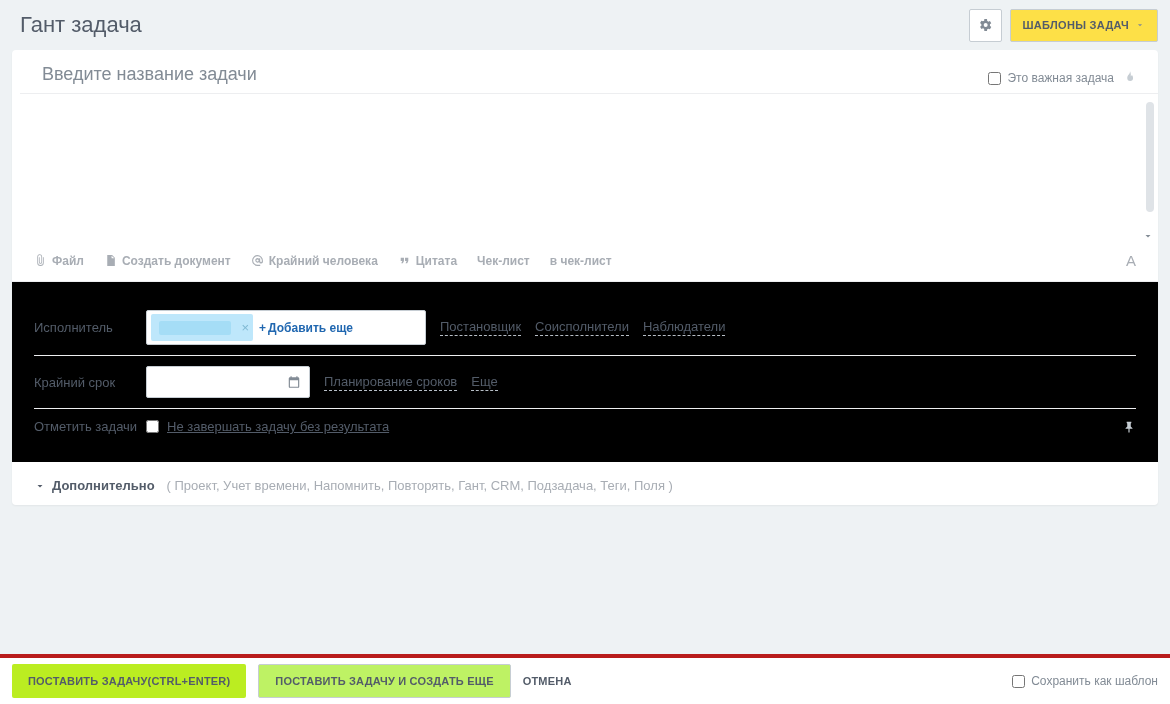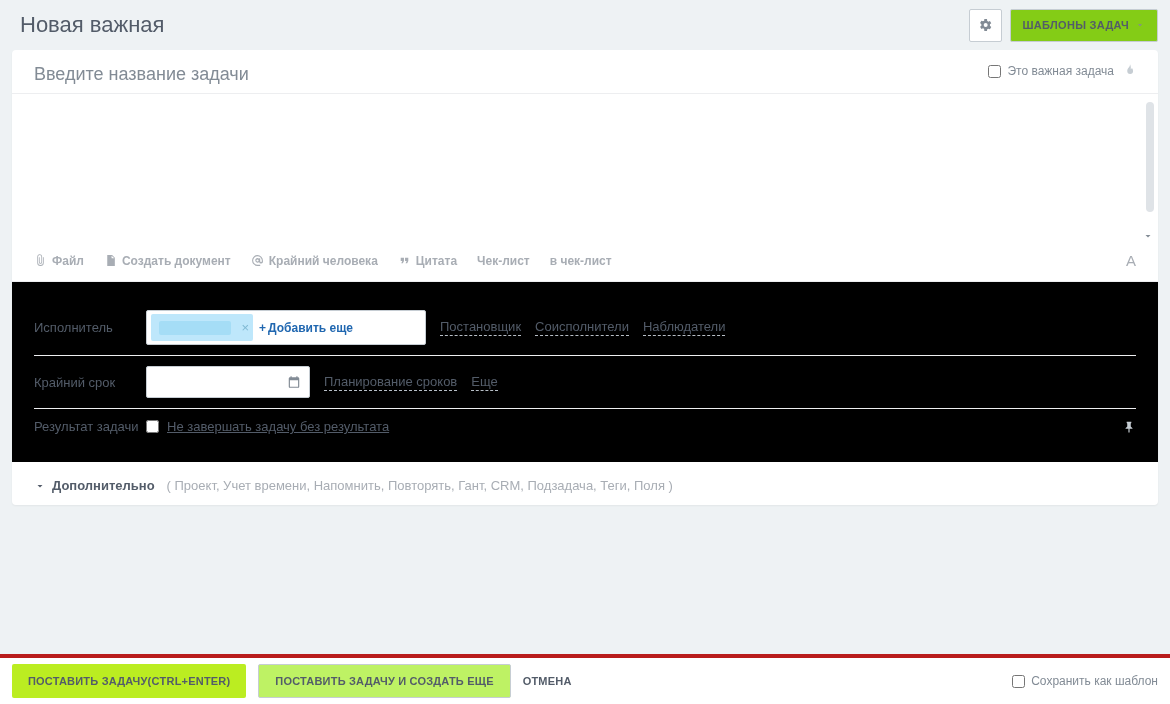--- a/index.html
+++ b/index.html
@@ -35,44 +35,45 @@
       align-items: center;
       justify-content: center;
       margin-left: 8px;
       cursor: pointer;
       fill: #828b95;
     }
     .templates-btn {
       height: 33px;
       border: 1px solid #c6cdd3;
       border-radius: 2px;
-      background: #84cc16;
+      background: #fde047;
       padding: 0 12px;
       display: flex;
       align-items: center;
       margin-left: 8px;
       cursor: pointer;
       font-size: 11px;
       font-weight: 600;
       color: #535c69;
       letter-spacing: 0.3px;
     }
     .templates-btn svg { margin-left: 6px; fill:#828b95; }
 
     .card {
       background: #fff;
       margin: 0 12px;
       border-radius: 4px;
       box-shadow: 0 1px 2px rgba(0,0,0,0.05);
     }
     .title-row {
       display: flex;
-      align-items: flex-start;
+      align-items: flex-end;
       padding: 14px 22px 8px 22px;
       border-bottom: 1px solid #edeef0;
+      margin-left: 8px;
     }
     .title-input {
       flex: 1;
       border: none;
       outline: none;
       font-size: 18px;
       color: #535c69;
       font-weight: 300;
       background: transparent;
     }
@@ -286,21 +287,21 @@
       align-items: center;
       font-size: 12px;
       color: #828b95;
     }
     .save-template input { margin-right: 6px; }
   </style>
 </head>
 <body>
 
 <div class="header">
-  <div class="page-title">Новая важная</div>
+  <div class="page-title">Гант задача</div>
   <div class="icon-btn">
     <svg width="16" height="16" viewBox="0 0 24 24">
         <path d="M19.4 13a7.6 7.6 0 000-2l2-1.6-2-3.4-2.4 1a7.4 7.4 0 00-1.7-1L15 3h-4l-.3 2.5a7.4 7.4 0 00-1.7 1l-2.4-1-2 3.4L6.6 11a7.6 7.6 0 000 2l-2 1.6 2 3.4 2.4-1a7.4 7.4 0 001.7 1L11 21h4l.3-2.5a7.4 7.4 0 001.7-1l2.4 1 2-3.4zM13 15a3 3 0 110-6 3 3 0 010 6z"></path>
       </svg>
   </div>
   <div class="templates-btn">
     <span>ШАБЛОНЫ ЗАДАЧ</span>
     <svg width="10" height="10" viewBox="0 0 24 24">
         <path d="M7 10l5 5 5-5z"></path>
       </svg>
@@ -385,21 +386,21 @@
             <path d="M19 4h-1V2h-2v2H8V2H6v2H5a2 2 0 00-2 2v14a2 2 0 002 2h14a2 2 0 002-2V6a2 2 0 00-2-2zm0 16H5V9h14z"></path>
           </svg>
       </div>
       <div class="deadline-links">
         <span>Планирование сроков</span>
         <span>Еще</span>
       </div>
     </div>
 
     <div class="field-row">
-      <div class="field-label">Результат задачи</div>
+      <div class="field-label">Отметить задачи</div>
       <label class="result-check">
         <input type="checkbox" style="">
         <span>Не завершать задачу без результата</span>
       </label>
       <svg class="pin-icon" width="14" height="14" viewBox="0 0 24 24">
           <path d="M16 3v2l-1 1v5l3 3v1H6v-1l3-3V6L8 5V3zM11 15v6l1 1 1-1v-6z"></path>
         </svg>
     </div>
   </div>
 

